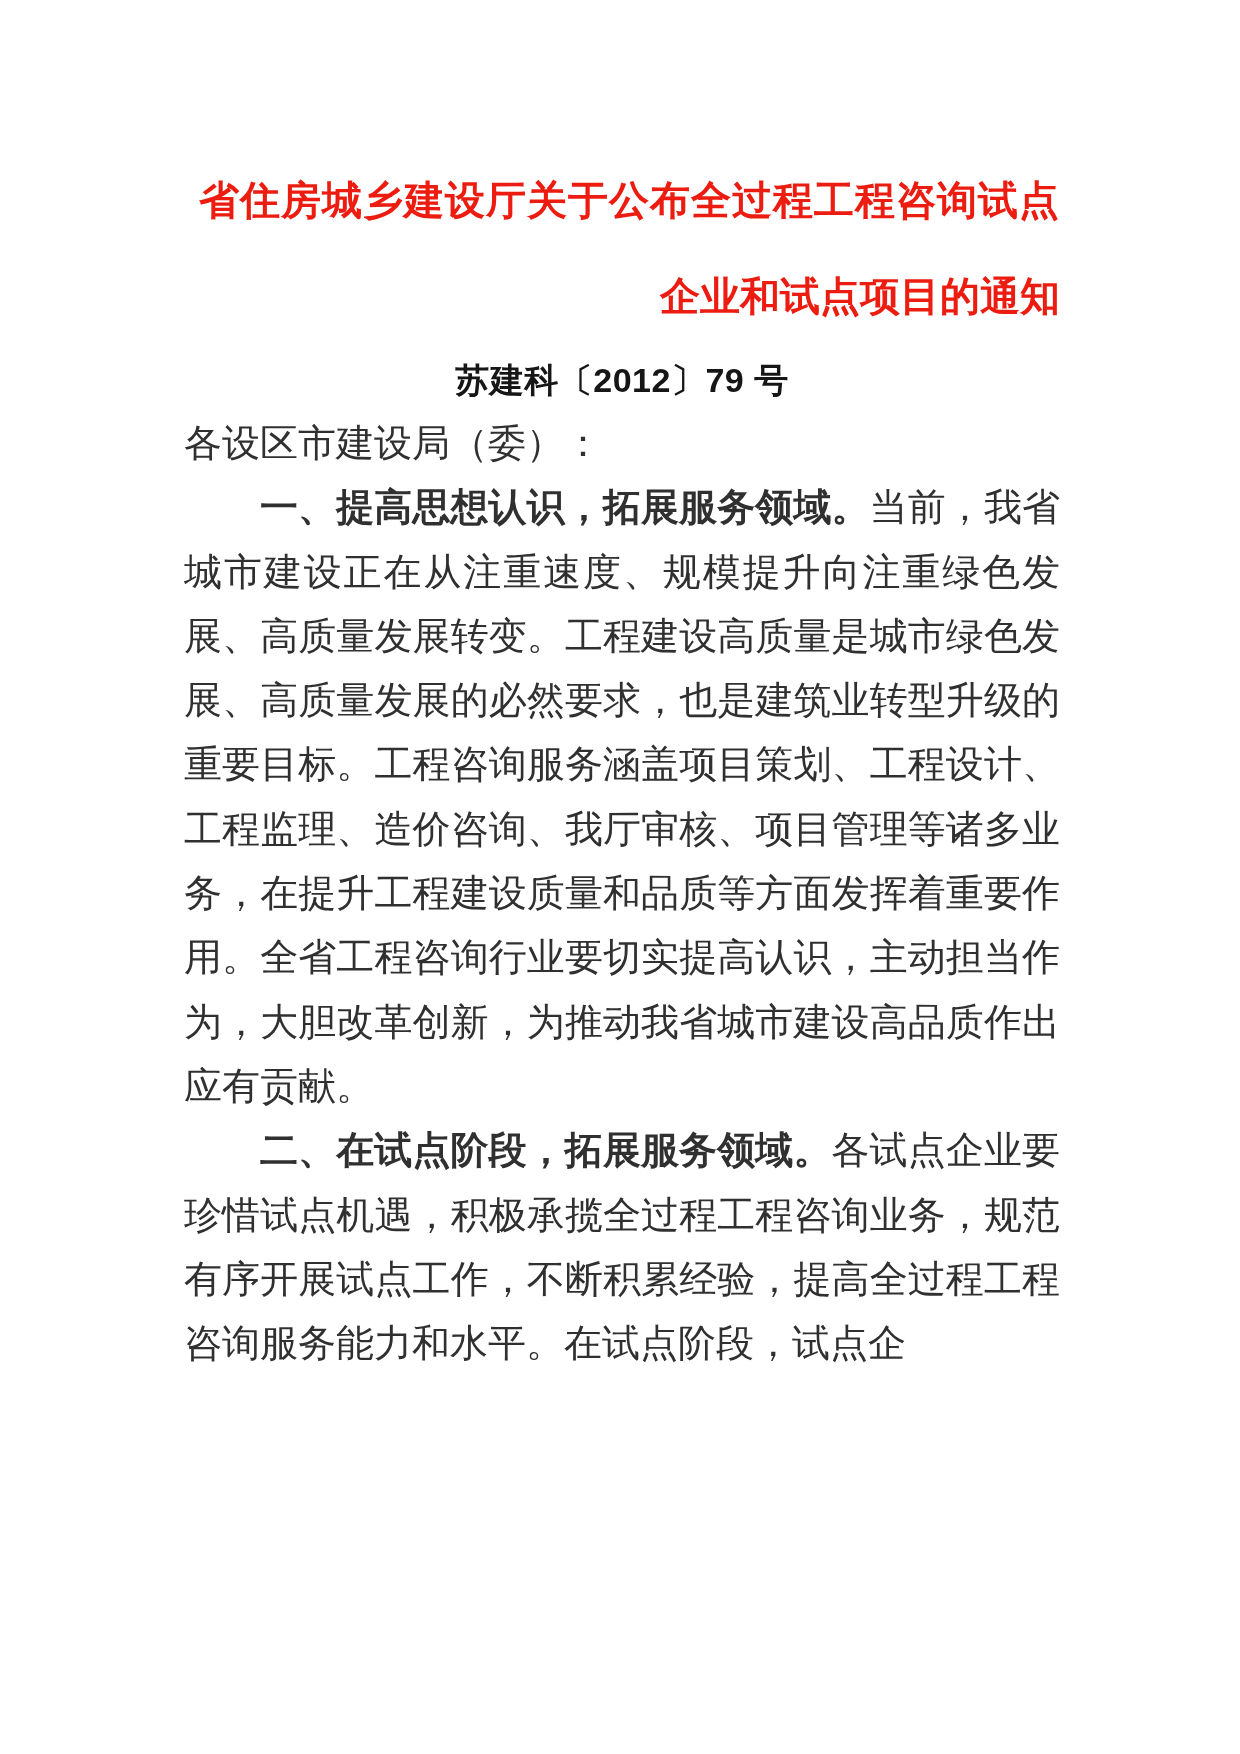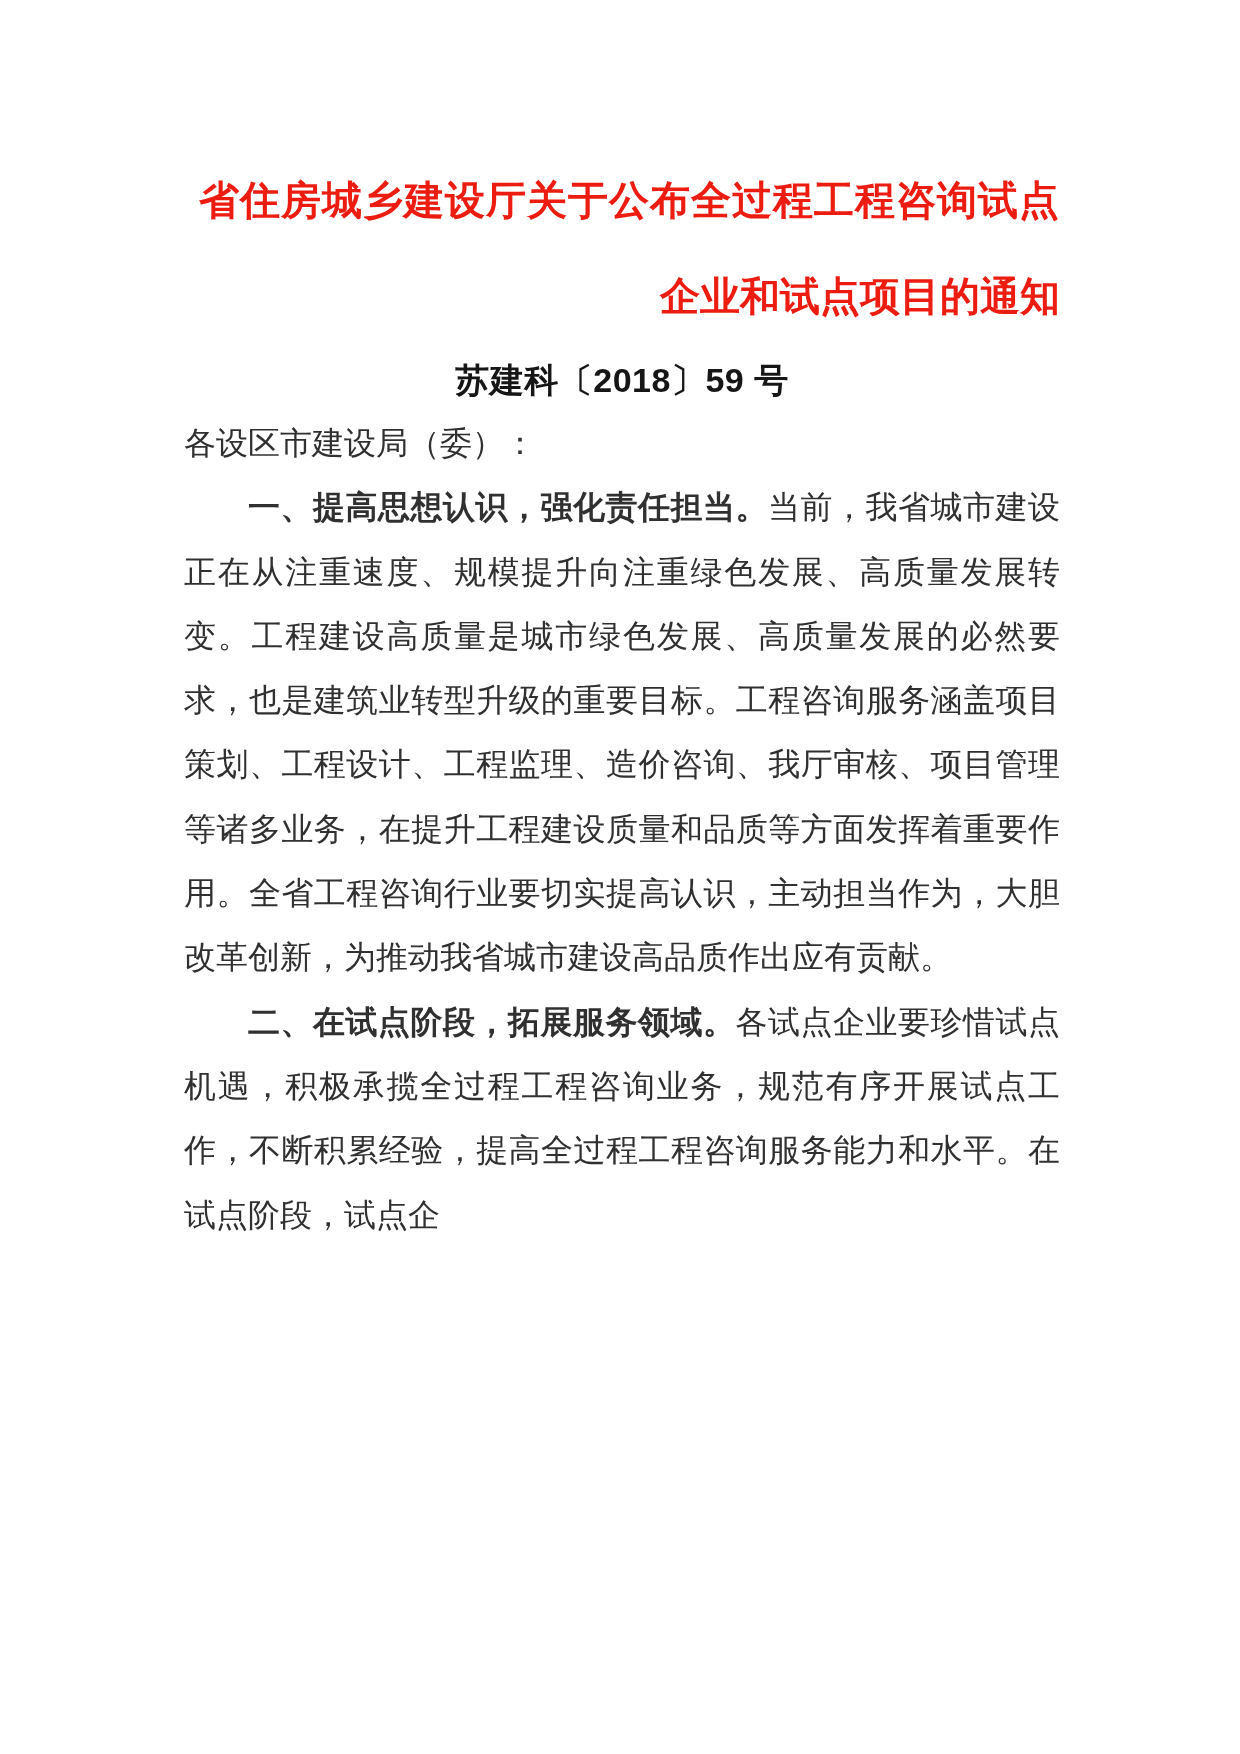--- a/index.html
+++ b/index.html
@@ -36,46 +36,46 @@
     text-align:center;
     font-family:"Liberation Sans","DejaVu Sans",sans-serif;
     font-weight:700;
     font-size:34px;
     line-height:40px;
     color:var(--heading-black);
     letter-spacing:0.5px;
   }
   .body-text{
     margin-top:11px;
-    font-size:32px;
+    font-size:38px;
     line-height:64.3px;
     text-align:justify;
   }
   .body-text p{
     margin:0;
     text-indent:2em;
   }
   .body-text p.salutation{text-indent:0;}
   .lead{font-weight:700;}
 </style>
 </head>
 <body>
 
 <div class="page">
 
   <div class="title-line first">省住房城乡建设厅关于公布全过程工程咨询试点</div>
 
   <div class="title-line second">企业和试点项目的通知</div>
 
-  <div class="doc-number">苏建科〔2018〕59 号</div>
+  <div class="doc-number">苏建科〔2012〕79 号</div>
 
   <div class="body-text">
 
     <p class="salutation">各设区市建设局（委）：</p>
 
 
-    <p><span class="lead">一、提高思想认识，强化责任担当。</span><span>当前，我省城市建设正在从注重速度、规模提升向注重绿色发展、高质量发展转变。工程建设高质量是城市绿色发展、高质量发展的必然要求，也是建筑业转型升级的重要目标。工程咨询服务涵盖项目策划、工程设计、工程监理、造价咨询、我厅审核、项目管理等诸多业务，在提升工程建设质量和品质等方面发挥着重要作用。全省工程咨询行业要切实提高认识，主动担当作为，大胆改革创新，为推动我省城市建设高品质作出应有贡献。</span></p>
+    <p><span class="lead">一、提高思想认识，拓展服务领域。</span><span>当前，我省城市建设正在从注重速度、规模提升向注重绿色发展、高质量发展转变。工程建设高质量是城市绿色发展、高质量发展的必然要求，也是建筑业转型升级的重要目标。工程咨询服务涵盖项目策划、工程设计、工程监理、造价咨询、我厅审核、项目管理等诸多业务，在提升工程建设质量和品质等方面发挥着重要作用。全省工程咨询行业要切实提高认识，主动担当作为，大胆改革创新，为推动我省城市建设高品质作出应有贡献。</span></p>
 
     <p><span class="lead">二、在试点阶段，拓展服务领域。</span><span>各试点企业要珍惜试点机遇，积极承揽全过程工程咨询业务，规范有序开展试点工作，不断积累经验，提高全过程工程咨询服务能力和水平。在试点阶段，试点企</span></p>
 
   </div>
 
 </div>
 
 </body></html>

